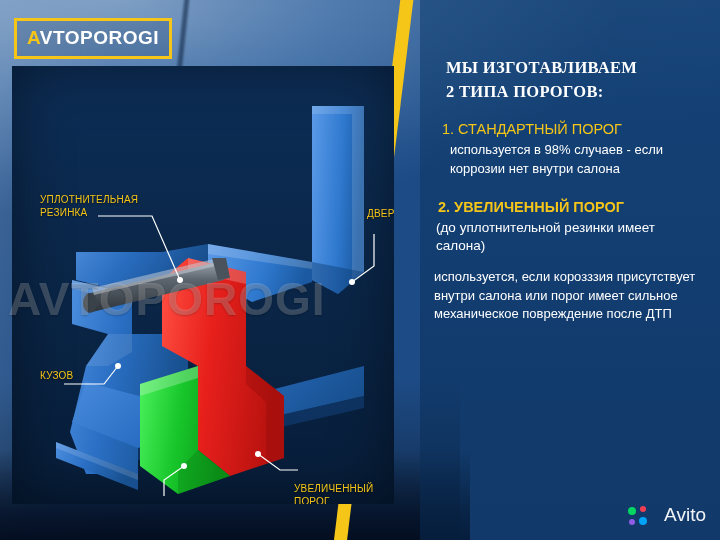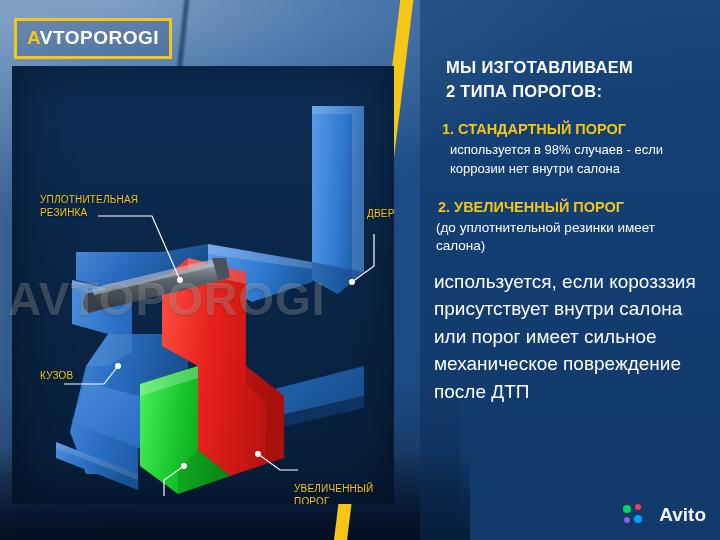--- a/index.html
+++ b/index.html
@@ -142,24 +142,25 @@
     width: 268px;
     color: #ffffff;
   }
   .r-title {
     font-size: 16.5px;
     font-weight: bold;
     color: #ffffff;
     line-height: 1.45;
     letter-spacing: 0.3px;
     margin: 0 0 16px 14px;
+    font-family: Liberation Serif, serif;
   }
   .r-h1 {
     font-size: 14.5px;
-    font-weight: bold;
+    font-weight: normal;
     color: #f5c518;
     margin: 0 0 2px 10px;
     line-height: 1.3;
   }
   .r-h1b {
     font-size: 13.5px;
     color: #ffffff;
     margin: 0 0 12px 22px;
     line-height: 1.3;
   }
@@ -176,37 +177,37 @@
     margin: 0 0 2px 6px;
     line-height: 1.3;
   }
   .r-h2b {
     font-size: 13.5px;
     color: #ffffff;
     margin: 0 0 12px 4px;
     line-height: 1.35;
   }
   .r-body2 {
-    font-size: 19px;
+    font-size: 13px;
     color: #ffffff;
     line-height: 1.45;
     margin: 0 0 0 2px;
   }
 
   
   .avito {
     position: absolute;
     right: 14px;
     bottom: 14px;
     display: flex;
-    align-items: flex-start;
+    align-items: flex-end;
     gap: 16px;
     color: #ffffff;
     font-size: 19px;
-    font-weight: bold;
+    font-weight: normal;
     opacity: 0.95;
   }
   .avito-dots {
     position: relative;
     width: 20px;
     height: 20px;
   }
   .avito-dots i {
     position: absolute;
     border-radius: 50%;

